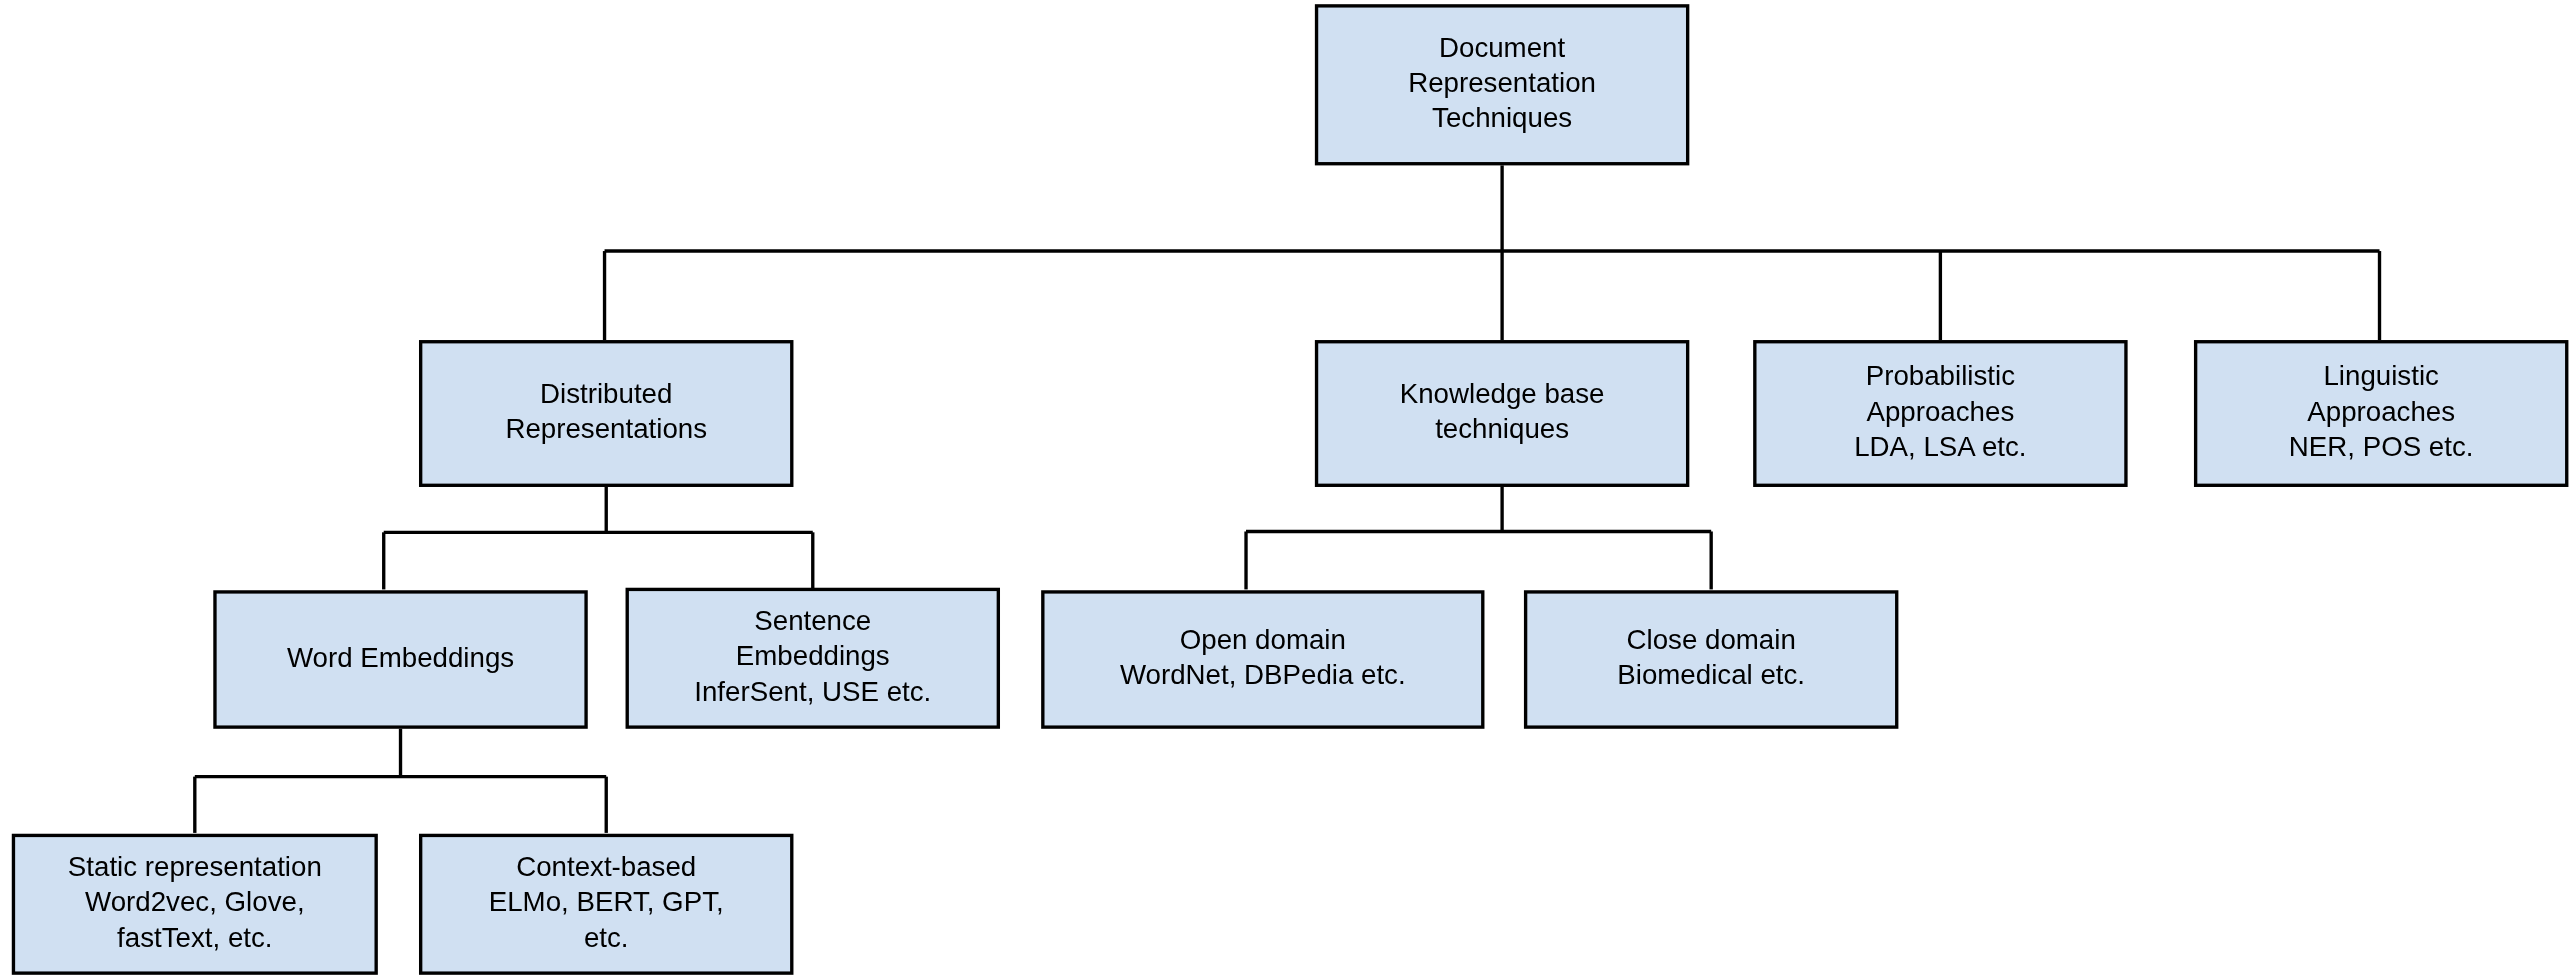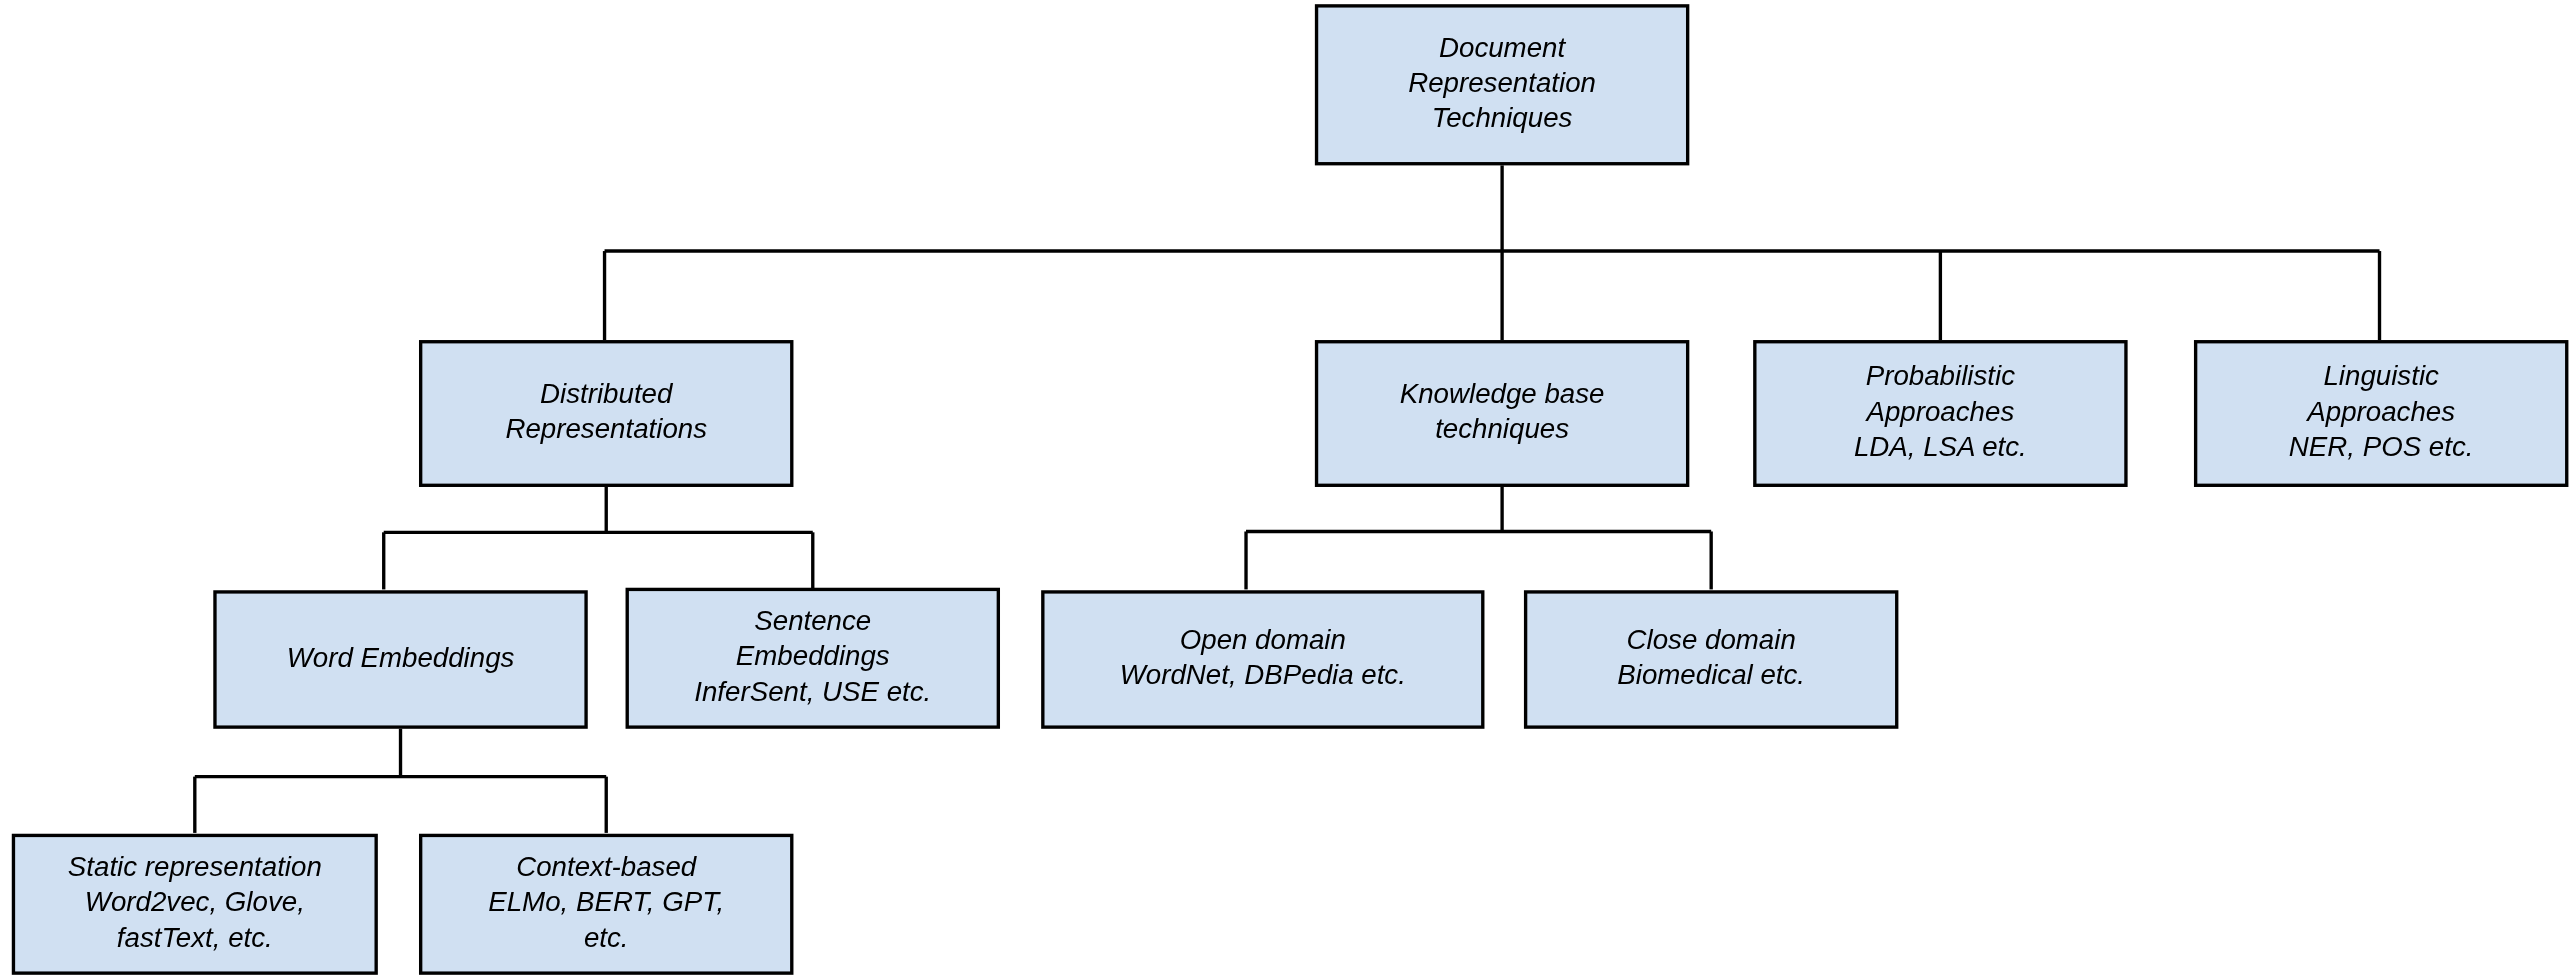--- a/index.html
+++ b/index.html
@@ -11,21 +11,20 @@
     width: 2576px;
     height: 979px;
     font-family: "Liberation Sans", sans-serif;
     overflow: hidden;
   }
   #diagram-root {
     position: relative;
     width: 2576px;
     height: 979px;
     background: #ffffff;
-    font-style: italic;
   }
   svg#tree-svg {
     position: absolute;
     left: 0;
     top: 0;
     width: 2576px;
     height: 979px;
     display: block;
   }
   .node-box {

